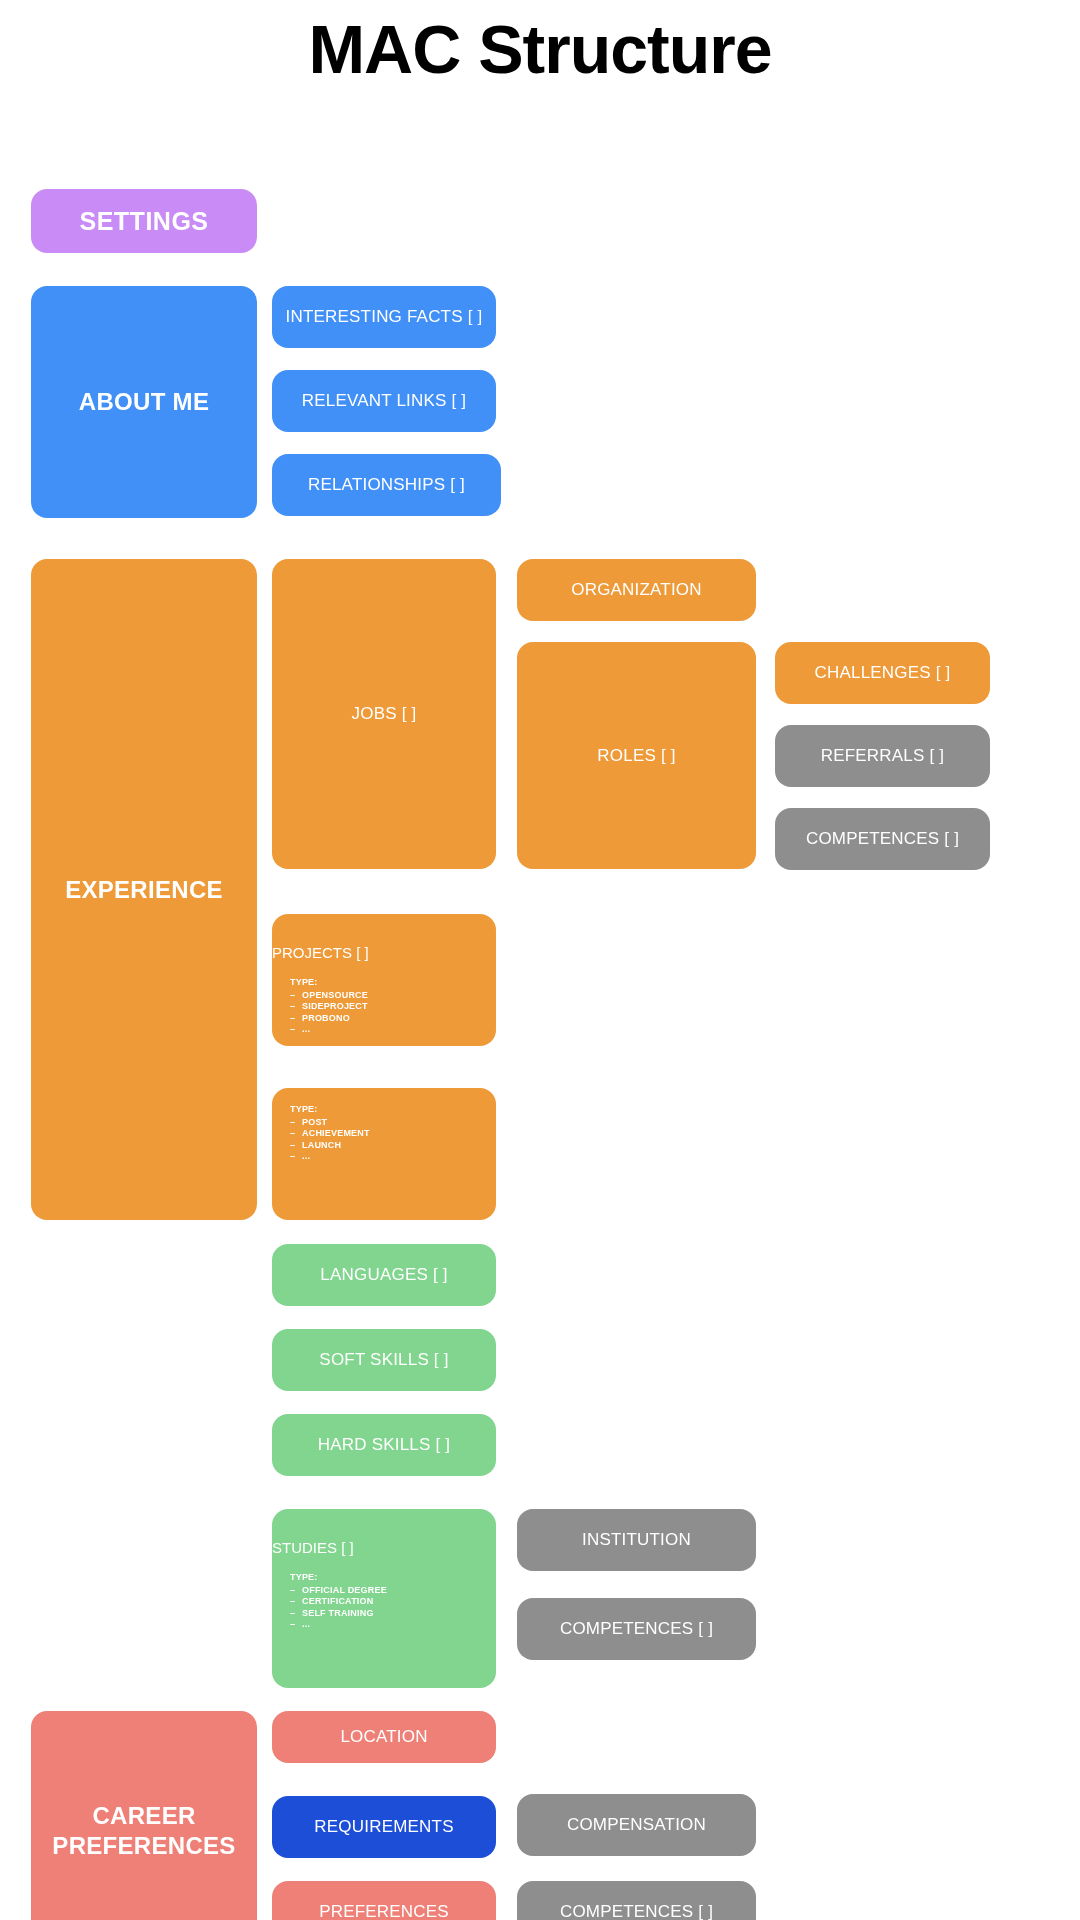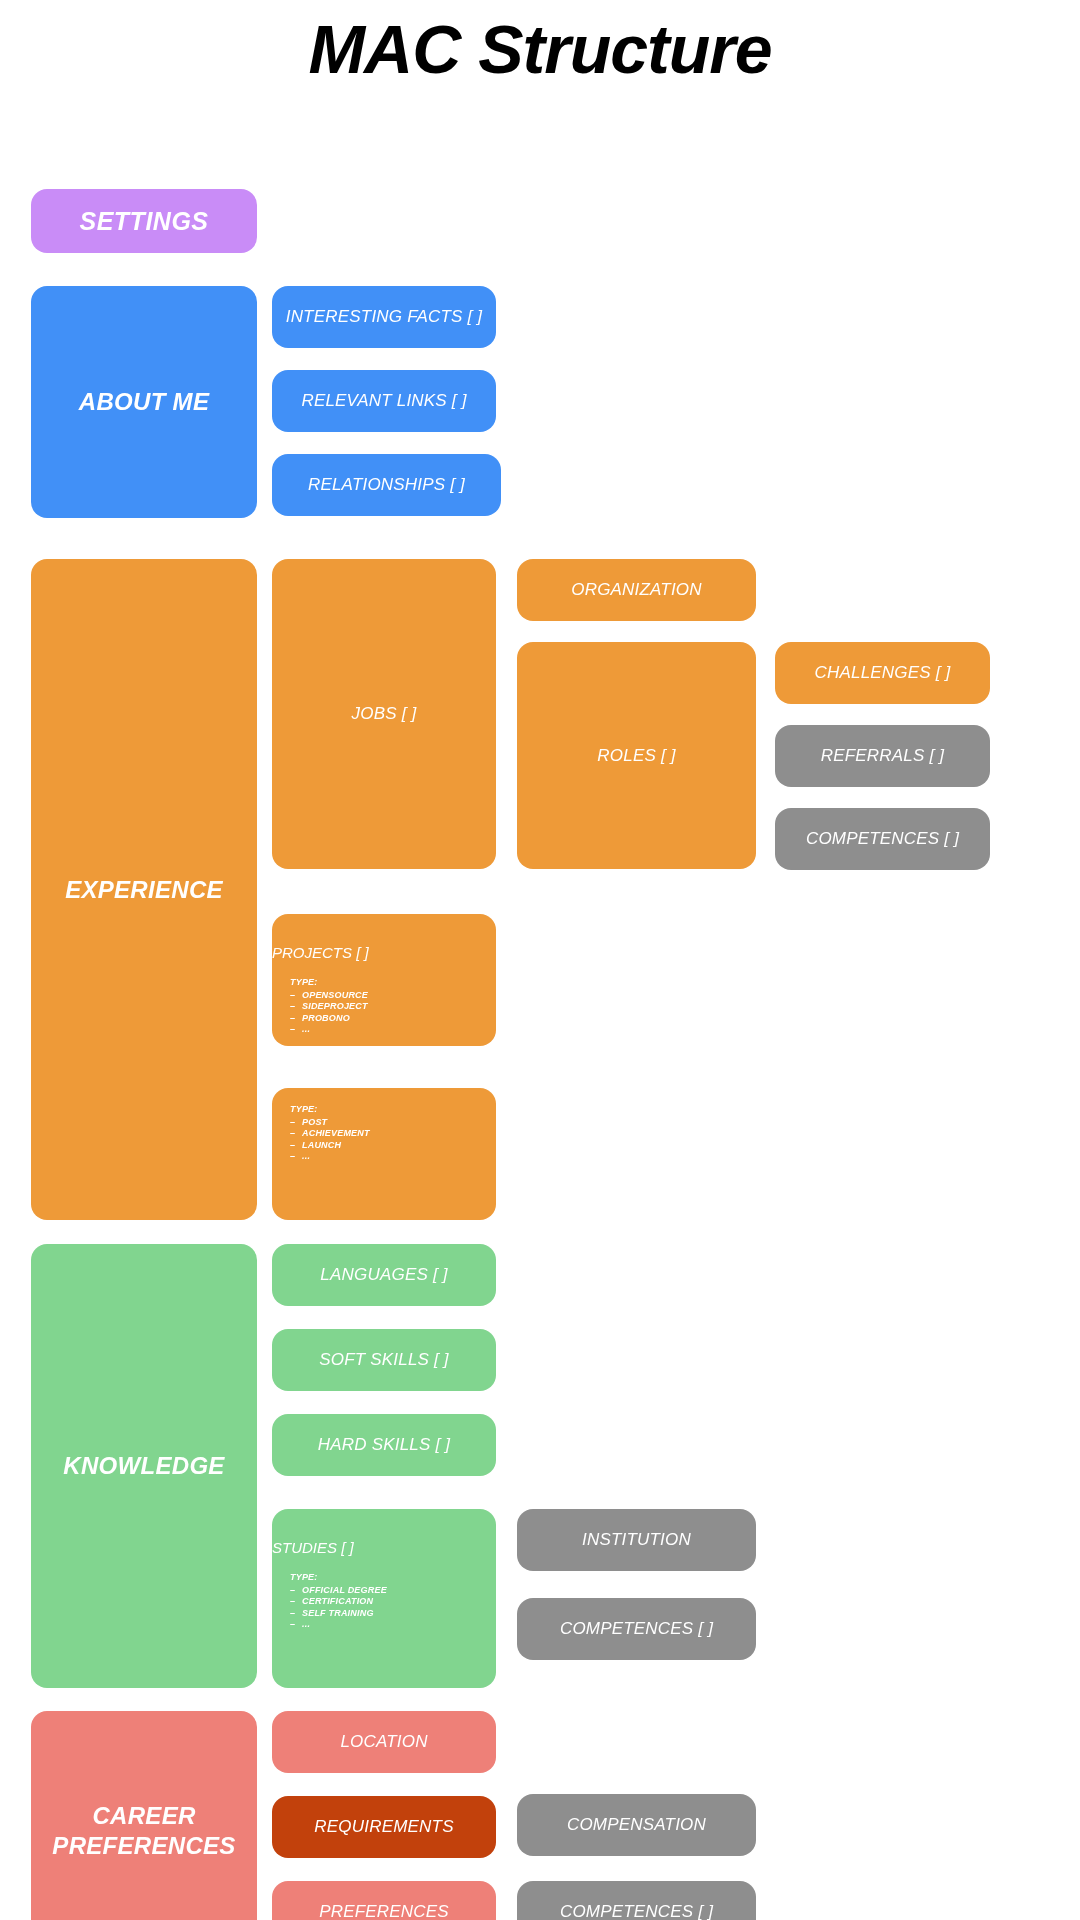--- a/index.html
+++ b/index.html
@@ -3,21 +3,21 @@
 <meta charset="utf-8">
 <style>
   html,body{margin:0;padding:0;}
   body{
     width:1080px;height:1920px;
     background:#ffffff;
     font-family:"Liberation Sans", sans-serif;
     overflow:hidden;
     position:relative;
   }
-  .canvas{position:relative;width:1080px;height:1920px;font-style:italic;}
+  .canvas{position:relative;width:1080px;height:1920px;}
 
   .title{
     position:absolute;left:0;top:6px;width:1080px;
     text-align:center;
     font-size:68px;font-weight:bold;color:#000000;
     letter-spacing:-1px;
     line-height:86px;
   }
 
   .box{
@@ -125,23 +125,20 @@
   <div class="box typed" style="left:272px;top:1040px;width:224px;height:132px;background:#ee9a38;">
     <div class="typelist">
       <div class="t0">TYPE:</div>
       <div class="ti"><span class="dash">–</span><span>POST</span></div>
       <div class="ti"><span class="dash">–</span><span>ACHIEVEMENT</span></div>
       <div class="ti"><span class="dash">–</span><span>LAUNCH</span></div>
       <div class="ti"><span class="dash">–</span><span>...</span></div>
     </div>
   </div>
 
-  <div class="box pill-big" style="left:31px;top:1196px;width:226px;height:444px;background:#81d58f;">
-    <span class="lbl">KNOWLEDGE</span>
-  </div>
 
   <div class="box pill-sm" style="left:272px;top:1196px;width:224px;height:62px;background:#81d58f;">
     <span class="lbl">LANGUAGES [ ]</span>
   </div>
   <div class="box pill-sm" style="left:272px;top:1281px;width:224px;height:62px;background:#81d58f;">
     <span class="lbl">SOFT SKILLS [ ]</span>
   </div>
   <div class="box pill-sm" style="left:272px;top:1366px;width:224px;height:62px;background:#81d58f;">
     <span class="lbl">HARD SKILLS [ ]</span>
   </div>
@@ -161,24 +158,24 @@
     <span class="lbl">INSTITUTION</span>
   </div>
   <div class="box pill-sm" style="left:517px;top:1550px;width:239px;height:62px;background:#8e8e8e;">
     <span class="lbl">COMPETENCES [ ]</span>
   </div>
 
   <div class="box pill-big" style="left:31px;top:1663px;width:226px;height:240px;background:#ee8078;padding:0 14px;">
     <span class="lbl">CAREER PREFERENCES</span>
   </div>
 
-  <div class="box pill-sm" style="left:272px;top:1663px;width:224px;height:62px;background:#ee8078;">
+  <div class="box pill-sm" style="left:272px;top:1663px;width:224px;height:52px;background:#ee8078;">
     <span class="lbl">LOCATION</span>
   </div>
-  <div class="box pill-sm" style="left:272px;top:1748px;width:224px;height:62px;background:#c2410c;text-align:center;">
+  <div class="box pill-sm" style="left:272px;top:1748px;width:224px;height:62px;background:#1d4ed8;text-align:center;">
     <span class="lbl">REQUIREMENTS</span>
   </div>
   <div class="box pill-sm" style="left:272px;top:1833px;width:224px;height:62px;background:#ee8078;">
     <span class="lbl">PREFERENCES</span>
   </div>
 
   <div class="box pill-sm" style="left:517px;top:1746px;width:239px;height:62px;background:#8e8e8e;">
     <span class="lbl">COMPENSATION</span>
   </div>
   <div class="box pill-sm" style="left:517px;top:1833px;width:239px;height:62px;background:#8e8e8e;">

